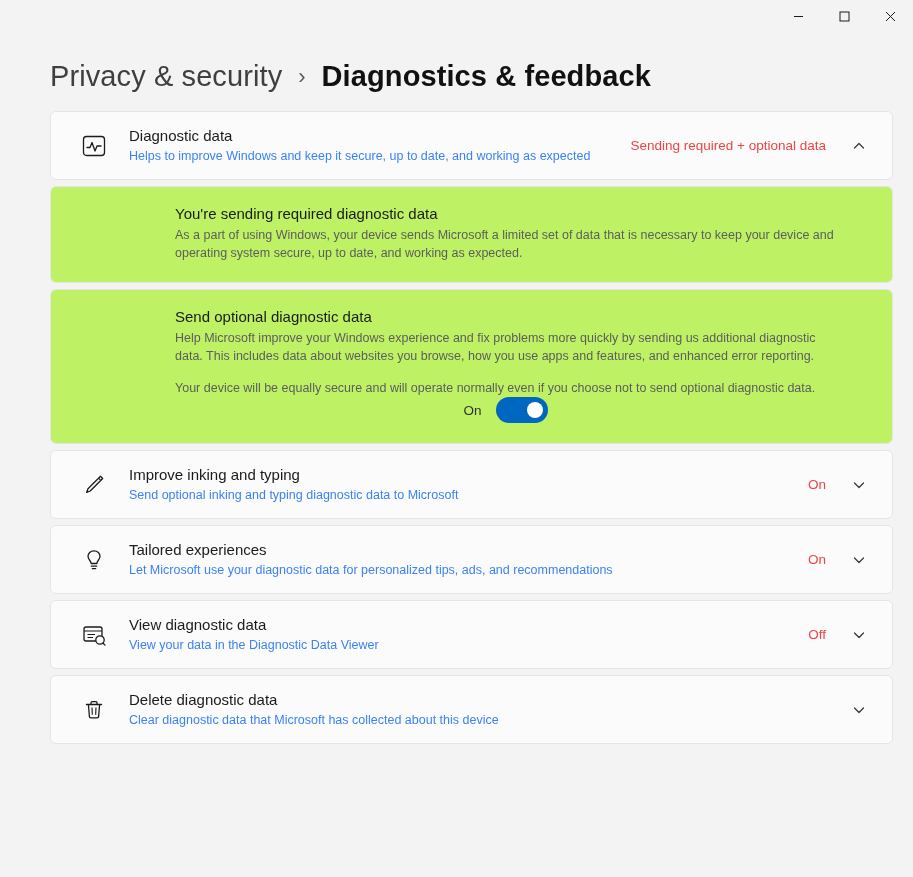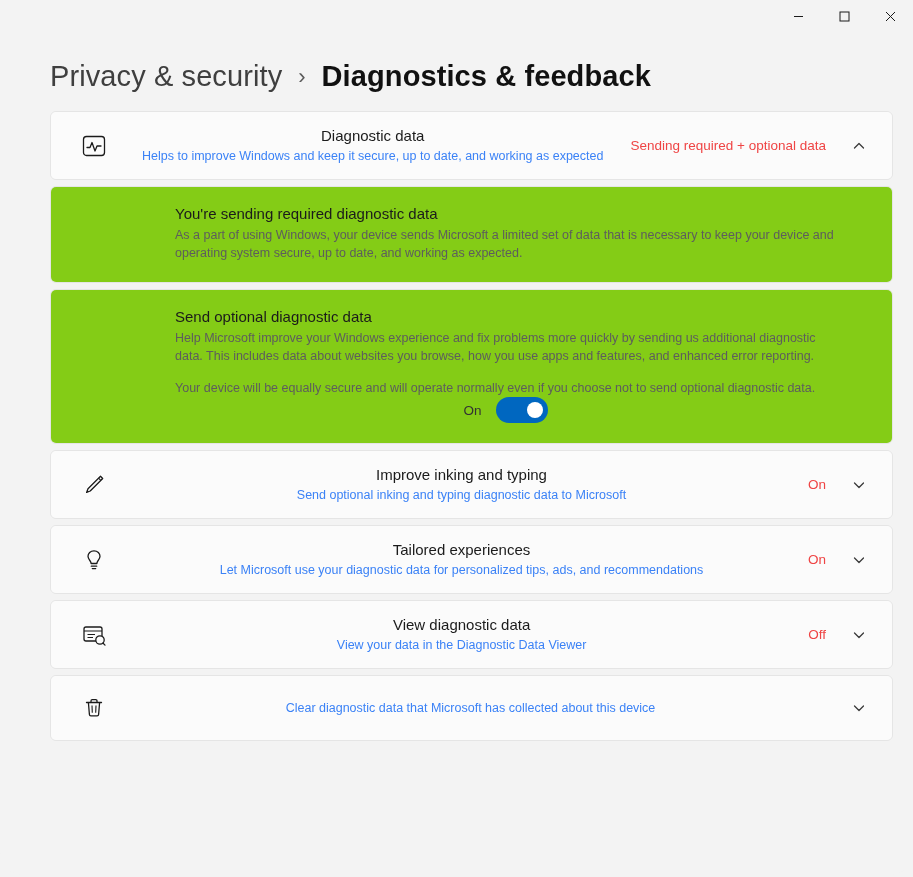--- a/index.html
+++ b/index.html
@@ -93,21 +93,21 @@
   .icon-cell {
     width: 56px;
     flex: 0 0 56px;
     display: flex;
     align-items: center;
     justify-content: flex-start;
     padding-left: 8px;
     color: #1b1b1b;
   }
 
-  .text-cell { flex: 1 1 auto; min-width: 0; padding-right: 14px; text-align: center; }
+  .text-cell { flex: 1 1 auto; min-width: 0; padding-right: 14px; }
   .row-title {
     font-size: 15px;
     color: #1b1b1b;
     line-height: 20px;
     margin-bottom: 2px;
   }
   .row-sub {
     font-size: 12.5px;
     color: #3b82f6;
     line-height: 17px;
@@ -128,21 +128,21 @@
     height: 30px;
     display: flex;
     align-items: center;
     justify-content: center;
     color: #3a3a3a;
     border-radius: 4px;
   }
 
   
   .subpanel {
-    background: #84cc16;
+    background: #bef264;
     border-top: 1px solid #ececec;
     padding: 16px 26px 18px 124px;
   }
   .sub-title {
     font-size: 15px;
     color: #1b1b1b;
     margin-bottom: 4px;
   }
   .sub-body {
     font-size: 12.5px;
@@ -345,20 +345,21 @@
         <div class="icon-cell">
           <svg width="26" height="26" viewBox="0 0 26 26">
             <path d="M5.5 7.5 h15" stroke="#1b1b1b" stroke-width="1.3" stroke-linecap="round" fill="none"></path>
             <path d="M10 7.5 v-1.6 a1.2 1.2 0 0 1 1.2-1.2 h3.6 a1.2 1.2 0 0 1 1.2 1.2 v1.6" fill="none" stroke="#1b1b1b" stroke-width="1.3"></path>
             <path d="M7.4 7.5 l1 12 a1.5 1.5 0 0 0 1.5 1.4 h6.2 a1.5 1.5 0 0 0 1.5-1.4 l1-12" fill="none" stroke="#1b1b1b" stroke-width="1.3"></path>
             <line x1="11" y1="10.6" x2="11.3" y2="17.8" stroke="#1b1b1b" stroke-width="1.1"></line>
             <line x1="15" y1="10.6" x2="14.7" y2="17.8" stroke="#1b1b1b" stroke-width="1.1"></line>
           </svg>
         </div>
         <div class="text-cell">
+          <div class="row-title">Delete diagnostic data</div>
           <div class="row-sub">Clear diagnostic data that Microsoft has collected about this device</div>
         </div>
         <div class="right-cell">
           <span class="state-text"></span>
           <span class="chev">
             <svg width="14" height="14" viewBox="0 0 14 14">
               <polyline points="2.5,5 7,9.5 11.5,5" fill="none" stroke="#3a3a3a" stroke-width="1.3" stroke-linecap="round" stroke-linejoin="round"></polyline>
             </svg>
           </span>
         </div>

